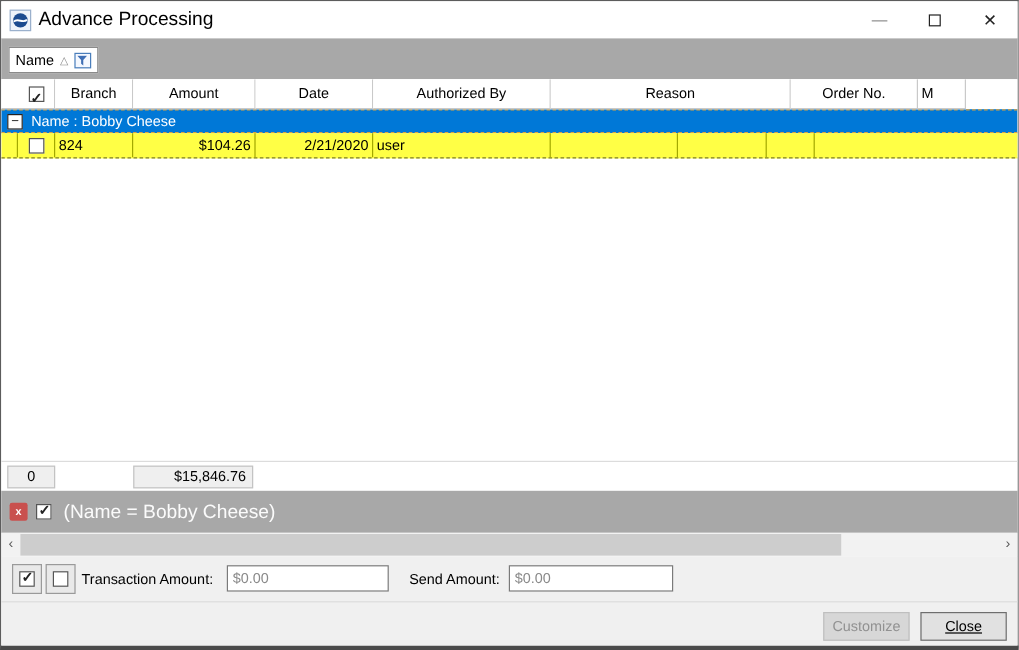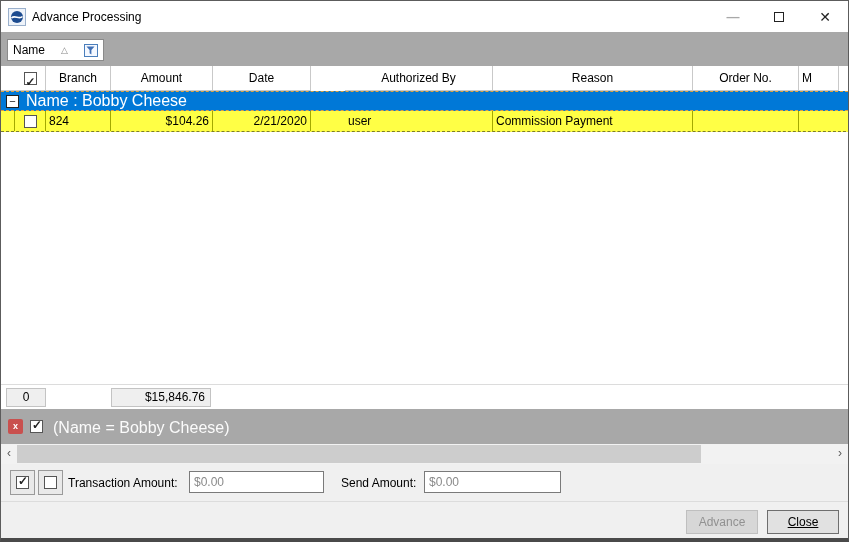--- a/index.html
+++ b/index.html
@@ -9,58 +9,58 @@
   .window{
     position:relative; width:849px; height:542px; background:#fff;
     border:1px solid #5c5c5c; border-bottom:4px solid #4a4a4a; overflow:hidden;
   }
 
   
   .titlebar{ position:absolute; left:0; top:0; right:0; height:31px; background:#fff;
     display:flex; align-items:center; }
   .app-icon{ width:18px; height:18px; margin-left:7px; border:1px solid #9ab0cc; background:#eef3fa;
     display:flex; align-items:center; justify-content:center; }
-  .title-text{ margin-left:6px; font-size:12px; color:#000; }
+  .title-text{ margin-left:6px; font-size:16px; color:#000; }
   .win-controls{ position:absolute; right:0; top:0; height:31px; display:flex; }
   .win-btn{ width:46px; height:31px; display:flex; align-items:center; justify-content:center;
     font-size:13px; color:#222; cursor:default; }
   .win-btn.min{ color:#a8a8a8; font-weight:bold; }
   .win-btn.max span{ display:block; width:10px; height:10px; border:1px solid #222; }
   .win-btn.close{ font-size:14px; }
 
   
   .grouppanel{ position:absolute; left:0; top:31px; right:0; height:34px; background:#a8a8a8; }
   .group-chip{ position:absolute; left:6px; top:7px; height:22px; background:#fff;
-    border:1px solid #8a8a8a; display:flex; align-items:center; padding:0 5px; gap:16px; }
+    border:1px solid #8a8a8a; display:flex; align-items:center; padding:0 5px; gap:5px; }
   .sort-tri{ font-size:9px; color:#8a8a8a; line-height:1; }
   .filter-box{ width:14px; height:13px; border:1px solid #4a7ebb; background:#f4f8ff;
     display:flex; align-items:center; justify-content:center; }
 
   
   .grid{ position:absolute; left:0; top:65px; right:0; height:318px; background:#fff; overflow:hidden; }
   .trow{ display:flex; width:860px; }
   .cell{ flex:none; overflow:hidden; white-space:nowrap; }
 
   .header-row .cell{ height:25px; line-height:24px; text-align:center; background:#fff;
     border-right:1px solid #c9c9c9; border-bottom:1px solid #c9c9c9; font-size:12px; }
   .col-ind{ width:14px; } .col-check{ width:31px; }
   .col-branch{ width:65px; } .col-amount{ width:102px; } .col-date{ width:98px; }
-  .col-auth{ width:148px;margin-left:34px; } .col-reason{ width:200px; } .col-order{ width:106px; }
+  .col-auth{ width:148px; } .col-reason{ width:200px; } .col-order{ width:106px; }
   .col-trip{ width:74px; } .col-m{ width:40px; text-align:left !important; padding-left:3px; }
   .header-row .col-ind{ border-right:none; }
 
   .cb{ display:inline-block; width:13px; height:13px; background:#fff; border:1px solid #555;
     position:relative; vertical-align:middle; }
   .cb .tick{ position:absolute; left:1px; top:-3px; font-size:12px; color:#222; font-weight:bold; }
 
   .group-row{ height:20px; background:#0078d7; color:#fff; display:flex; align-items:center;
     border-top:1px dashed #dca23e; border-bottom:1px dashed #dca23e; }
   .collapse-box{ width:13px; height:13px; margin-left:5px; background:#fff; border:1px solid #222;
     color:#222; font-size:11px; line-height:11px; text-align:center; }
-  .group-label{ margin-left:7px; font-size:16px; }
+  .group-label{ margin-left:7px; font-size:12px; }
 
   .data-row{ height:21px; background:#ffff45; border-bottom:1px dashed #7d7d2a; }
   .data-row .cell{ height:20px; line-height:20px; border-right:1px solid #a3a800; padding:0 3px; }
   .data-row .col-ind{ border-right:1px solid #a3a800; }
   .data-row .col-check{ text-align:center; padding:0; }
   .ra{ text-align:right; }
 
   
   .summary{ position:absolute; left:0; top:383px; right:0; height:25px; background:#fff;
     border-top:1px solid #dcdcdc; }
@@ -156,21 +156,20 @@
       <div class="group-label">Name : Bobby Cheese</div>
     </div>
 
     <div class="trow data-row">
       <div class="cell col-ind"></div>
       <div class="cell col-check"><span class="cb"></span></div>
       <div class="cell col-branch">824</div>
       <div class="cell col-amount ra">$104.26</div>
       <div class="cell col-date ra">2/21/2020</div>
       <div class="cell col-auth">user</div>
-      <div class="cell col-reason">Commission Payment</div>
       <div class="cell col-order"></div>
       <div class="cell col-trip"></div>
       <div class="cell col-m"></div>
     </div>
 
   </div>
 
   <div class="summary">
     <div class="sum-box sum-count">0</div>
     <div class="sum-box sum-amount">$15,846.76</div>
@@ -201,17 +200,17 @@
     </div>
 
     <div class="field-label lbl-trans">Transaction Amount:</div>
     <input class="amount-input inp-trans" value="$0.00" style="">
 
     <div class="field-label lbl-send">Send Amount:</div>
     <input class="amount-input inp-send" value="$0.00" style="">
 
     <div class="footer-sep"></div>
 
-    <button class="btn btn-generate" disabled="">Advance</button>
+    <button class="btn btn-generate" disabled="">Customize</button>
     <button class="btn btn-close">Close</button>
   </div>
 
 </div>
 
 </body></html>

